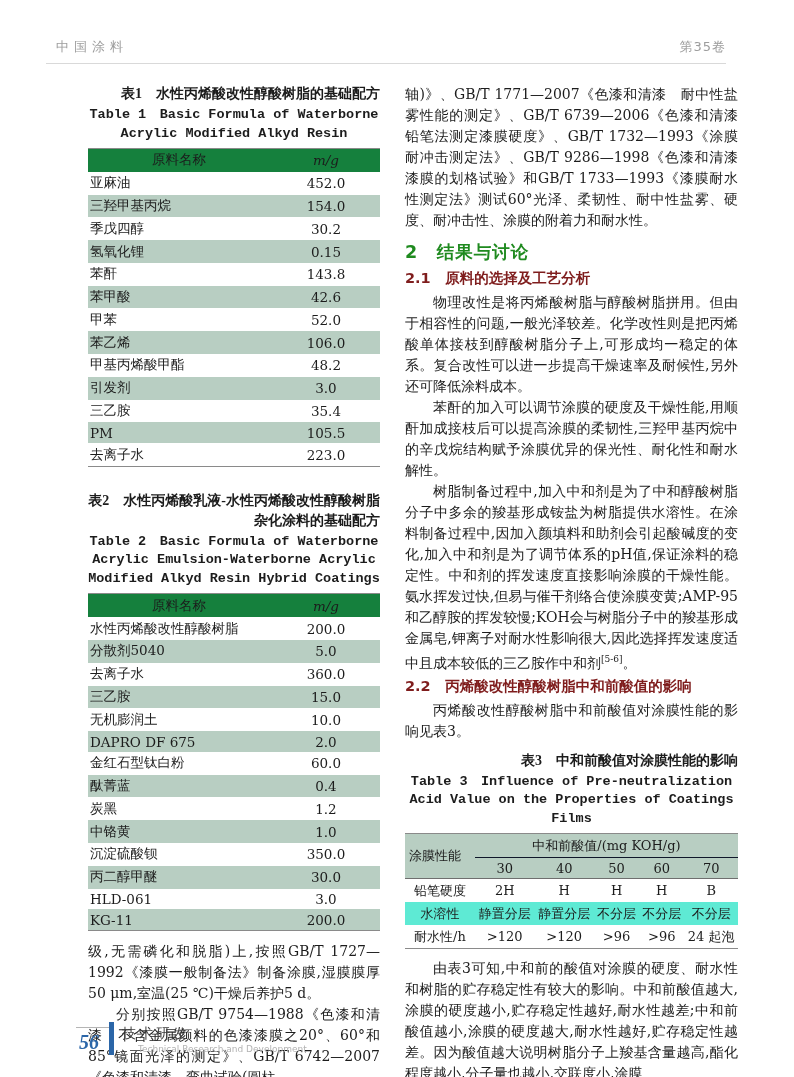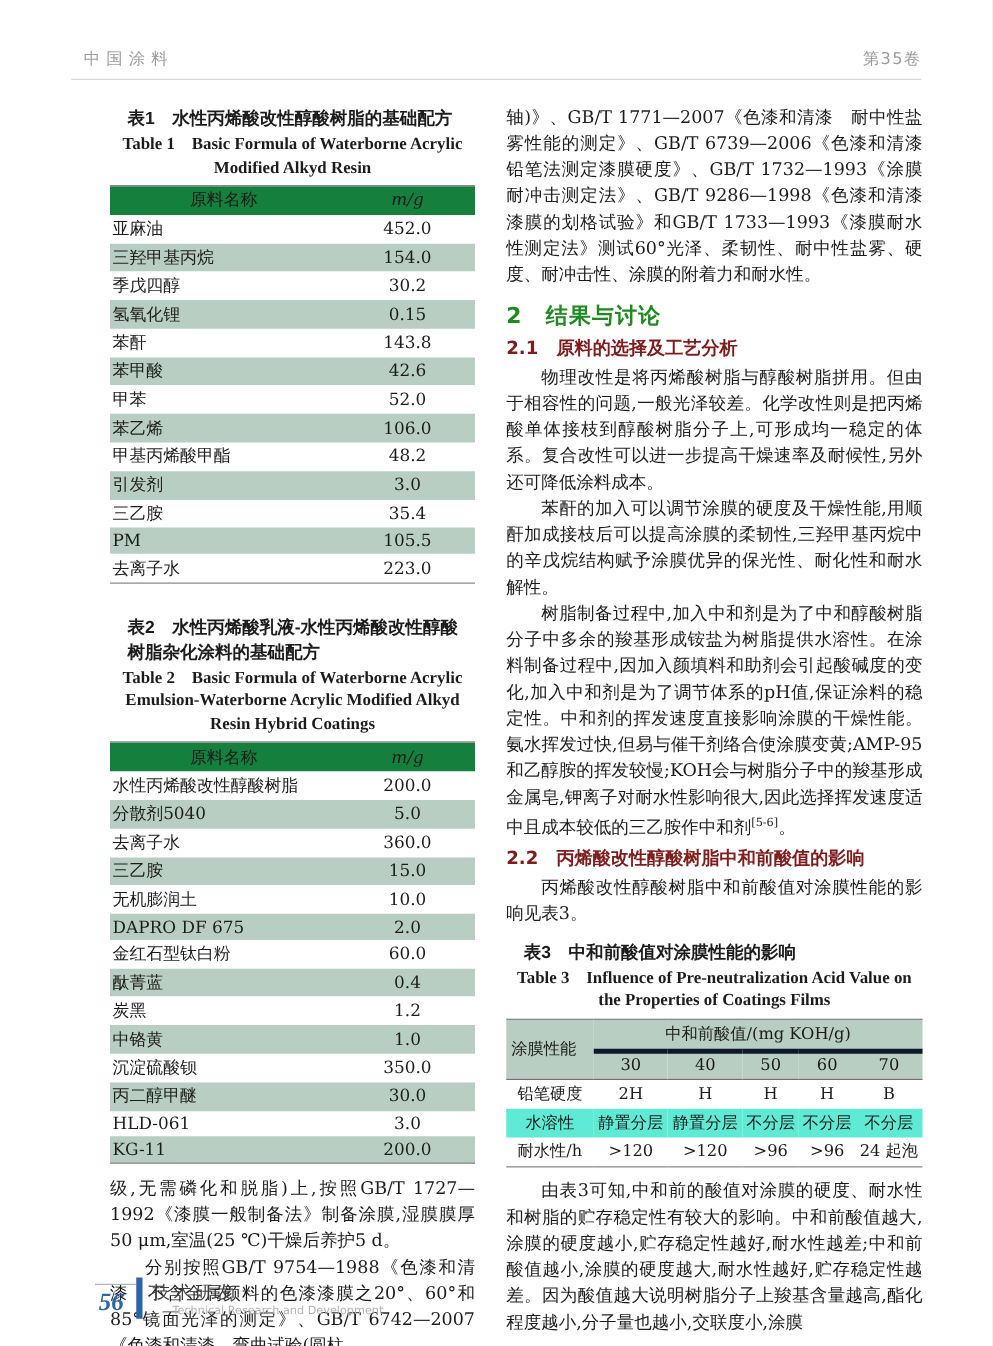--- a/index.html
+++ b/index.html
@@ -2,38 +2,38 @@
 <html lang="zh"><head>
 <meta charset="utf-8">
 <style>
   html,body{margin:0;padding:0;background:#e8e8e8;}
   .page{
     position:relative;width:794px;height:1077px;background:#ffffff;overflow:hidden;
     font-family:"DejaVu Serif","Liberation Serif",serif;color:#1c1c1c;margin:0 auto;
   }
   
   .pg-header{
-    position:absolute;top:38px;left:57px;width:680px;
+    position:absolute;top:38px;left:46px;width:680px;
     display:flex;justify-content:space-between;align-items:flex-end;
     font-family:"DejaVu Sans","Liberation Sans",sans-serif;
     font-size:13px;color:#9d9d9d;border-bottom:1px solid #d9d9d9;padding-bottom:7px;
   }
   .journal{letter-spacing:5px;padding-left:10px;}
   .volume{letter-spacing:1px;}
 
   .columns{position:absolute;top:84px;left:88px;width:650px;display:flex;gap:25px;}
   .col-left{width:292px;flex:none;}
   .col-right{width:333px;flex:none;}
 
   .cap-zh{
-    font-family:Liberation Sans, sans-serif;
-    font-weight:bold;font-size:14px;line-height:20px;text-align:left;margin-left:14px;
+    font-family:Liberation Serif, serif;
+    font-weight:bold;font-size:14px;line-height:20px;text-align:right;
   }
   .cap-en{
-    font-family:Liberation Serif, serif;
+    font-family:Liberation Mono, monospace;
     font-weight:bold;font-size:13.5px;line-height:18.5px;text-align:center;margin:2px 0 5px;
   }
   .mt-gap{margin-top:24px;}
 
   table{border-collapse:collapse;}
   .formula-table{
     width:100%;border-top:1.4px solid #8a8a8a;border-bottom:1.4px solid #8a8a8a;
     font-size:13.5px;
   }
   .formula-table th,.formula-table td{padding:2.4px 2px;font-weight:normal;}
@@ -59,21 +59,21 @@
   }
 
   .t3{
     width:100%;border-top:1.4px solid #8a8a8a;border-bottom:1.4px solid #8a8a8a;
     font-size:13px;margin-top:2px;
   }
   .t3 th,.t3 td{padding:2.5px 1px;font-weight:normal;text-align:center;}
   .t3 thead th{background:#b8cec2;}
   .t3 tbody tr:nth-child(2) td{background:#5eead4;}
   th.t3-corner{text-align:left;padding-left:4px;border-bottom:1px solid #6f6f6f;width:21%;}
-  .t3-span{border-bottom:4px solid #0f172a;margin-top:36px;}
+  .t3-span{border-bottom:1px solid #0f172a;margin-top:36px;}
   .t3-acid{border-bottom:1px solid #6f6f6f;}
   .t3-label{text-align:left;padding-left:4px;}
   .tbl3-caption{margin-top:9px;}
   .after-table{margin-top:9px;}
 
   
   .pg-footer{position:absolute;left:76px;top:1022px;display:flex;align-items:flex-start;}
   .pg-num-box{border-top:1px solid #b5b5b5;padding:3px 10px 0 3px;margin-top:5px;}
   .pg-num{
     color:#2b66a8;font-weight:bold;font-style:italic;font-size:20px;

